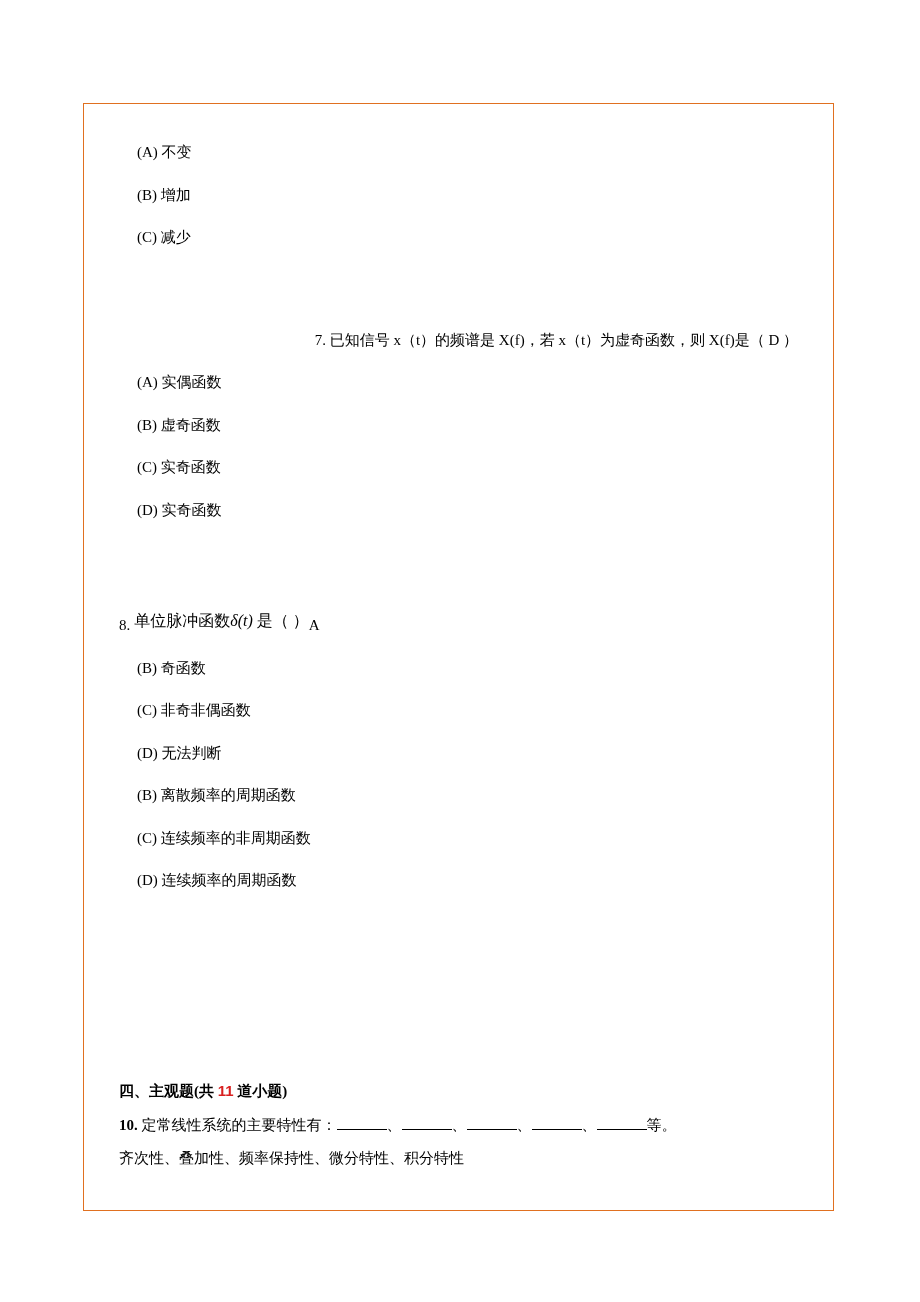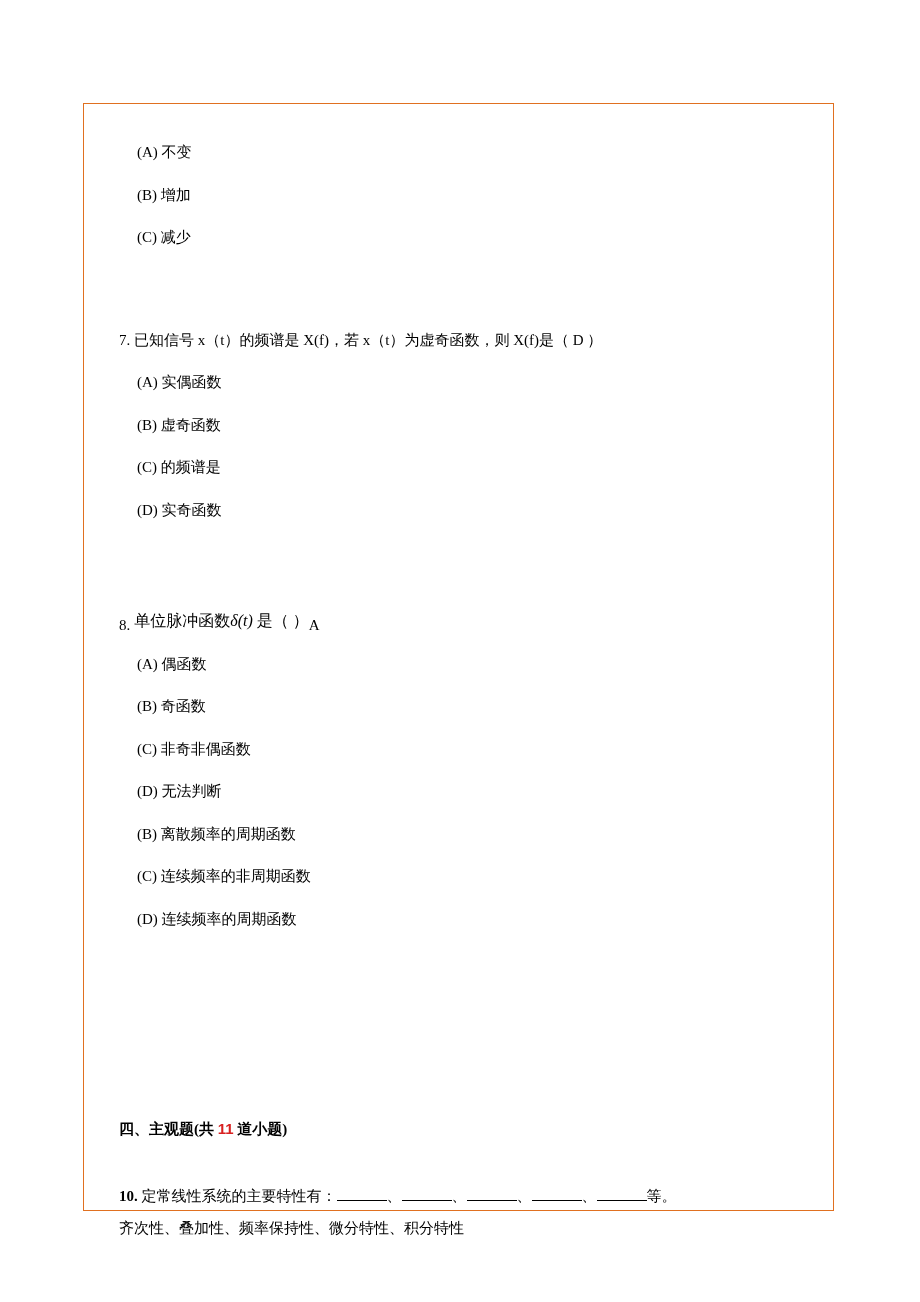--- a/index.html
+++ b/index.html
@@ -34,20 +34,21 @@
     }
     .option {
       margin-top: 20px;
       margin-left: 18px;
     }
     .question {
       margin-top: 70px;
     }
     .q7 {
       margin-top: 80px;
+      text-align: right;
     }
     .q8 {
       margin-top: 88px;
       font-size: 16px;
     }
     .q8 .num {
       font-size: 15px;
       vertical-align: sub;
     }
     .q8 .subA {
@@ -59,21 +60,21 @@
     }
     .section-header {
       margin-top: 188px;
       font-weight: bold;
     }
     .red {
       color: #d82020;
       font-family: Arial, sans-serif;
     }
     .q10 {
-      margin-top: 44px;
+      margin-top: 12px;
     }
     .q10 .bold {
       font-weight: bold;
     }
     .blank {
       display: inline-block;
       border-bottom: 1px solid #000;
       width: 50px;
       height: 14px;
       vertical-align: baseline;
@@ -93,27 +94,26 @@
 
 <div class="content">
 
   <div class="option">(A) 不变</div>
   <div class="option">(B) 增加</div>
   <div class="option">(C) 减少</div>
 
   <div class="question q7">7.  已知信号 x（t）的频谱是 X(f)，若 x（t）为虚奇函数，则 X(f)是（    D        ）</div>
   <div class="option">(A) 实偶函数</div>
   <div class="option">(B) 虚奇函数</div>
-  <div class="option">(C) 的频谱是</div>
+  <div class="option">(C) 实奇函数</div>
   <div class="option">(D) 实奇函数</div>
 
   <div class="question q8">
     <span class="num">8.</span><span> 单位脉冲函数</span><span class="ital">δ(t)</span><span> 是（                    ）</span><span class="subA">A</span>
   </div>
-  <div class="option" style="margin-top:16px;">(A) 偶函数</div>
   <div class="option">(B) 奇函数</div>
   <div class="option">(C) 非奇非偶函数</div>
   <div class="option">(D) 无法判断</div>
 
   <div class="option">(B) 离散频率的周期函数</div>
   <div class="option">(C) 连续频率的非周期函数</div>
   <div class="option">(D) 连续频率的周期函数</div>
 
   <div class="section-header">
     <span>四、主观题(共 </span><span class="red">11</span><span> 道小题)</span>

